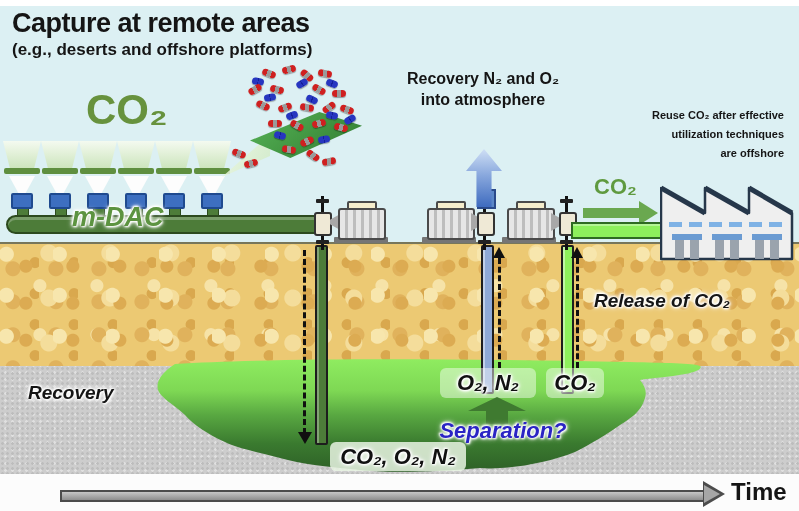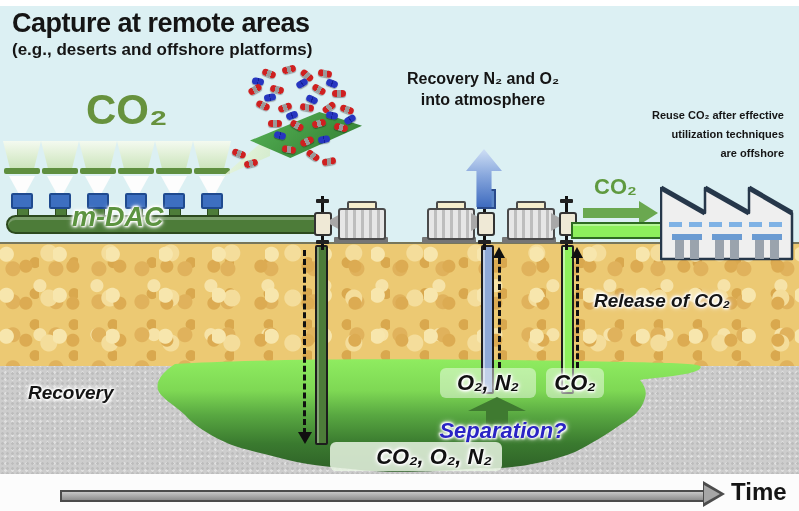--- a/index.html
+++ b/index.html
@@ -40,21 +40,21 @@
   #release{left:398px;top:68px;width:170px;text-align:center;font-size:16px;line-height:21px;}
   #n2o2-big{left:398px;top:112px;width:170px;text-align:center;font-size:28px;color:#4a74c8;}
   #reuse{left:608px;top:106px;width:176px;text-align:right;font-size:11px;line-height:19px;}
   #co2-arrow-label{left:594px;top:174px;font-size:22px;color:#5f9a3f;}
   #injection{left:157px;top:289px;font-size:19px;line-height:25px;}
   #recovery{left:594px;top:290px;font-size:19px;}
   #reservoir-label{left:28px;top:382px;font-size:19px;}
   #time-label{left:731px;top:478px;font-size:24px;}
   .gas-chip{position:absolute;background:rgba(255,255,255,0.45);border-radius:6px;
     text-align:center;font-weight:bold;font-size:22px;color:#111;}
-  #mixture-chip{background:rgba(233,245,227,0.85);padding-left:36px;}
+  #mixture-chip{background:rgba(233,245,227,0.85);}
   #separation{left:428px;top:418px;width:150px;text-align:center;font-size:22px;color:#2a24c4;}
   
   .pipe-v{position:absolute;width:9px;border:2px solid #1d1d1d;border-radius:2px;}
   .dash-v{position:absolute;width:0;border-left:3px dashed #101010;}
   .arrow-down{position:absolute;width:0;height:0;border-left:7px solid rgba(0,0,0,0);
     border-right:7px solid rgba(0,0,0,0);border-top:12px solid #101010;}
   .arrow-up-sm{position:absolute;width:0;height:0;border-left:6px solid rgba(0,0,0,0);
     border-right:6px solid rgba(0,0,0,0);border-bottom:11px solid #101010;}
   #main-pipe{left:6px;top:215px;width:310px;height:15px;background:#4d7c39;
     border:2px solid #2c4a1e;border-radius:10px 0 0 10px;

